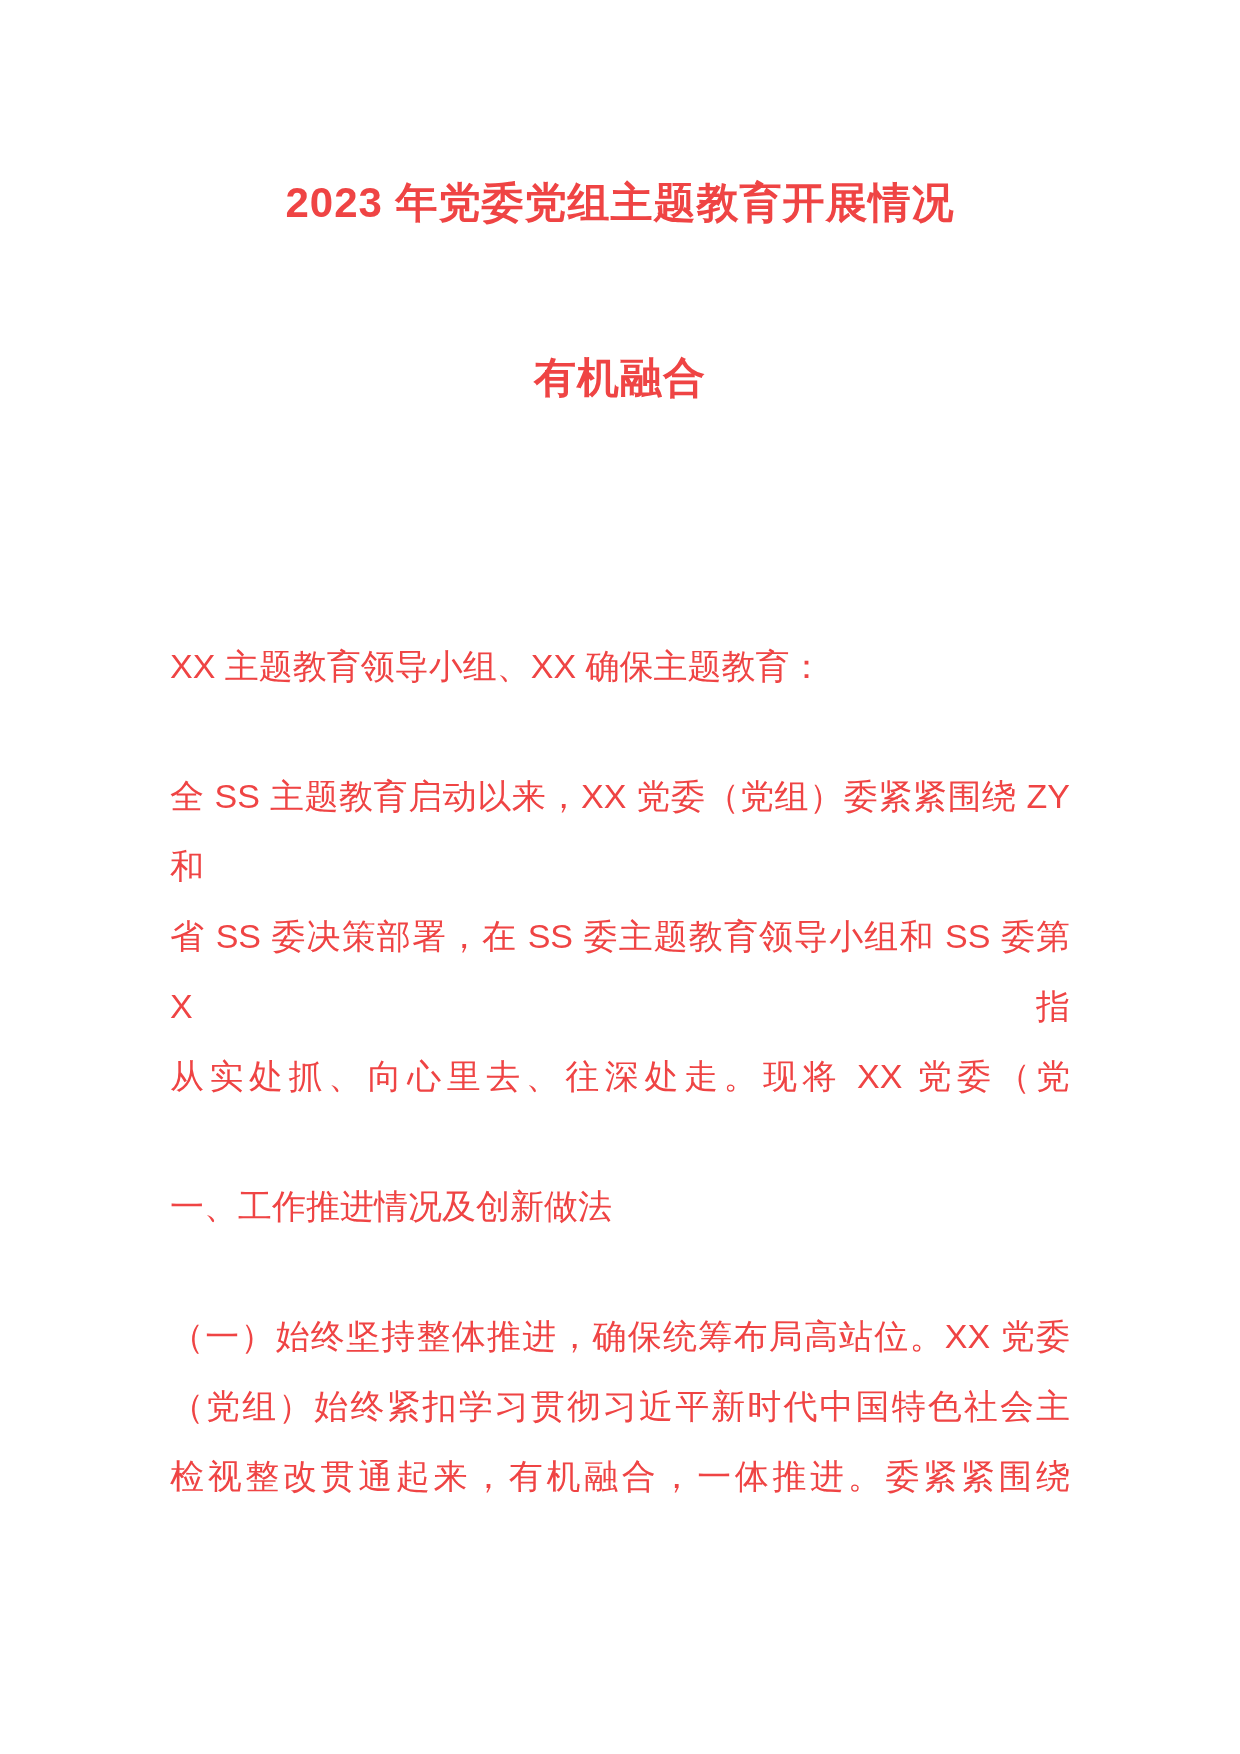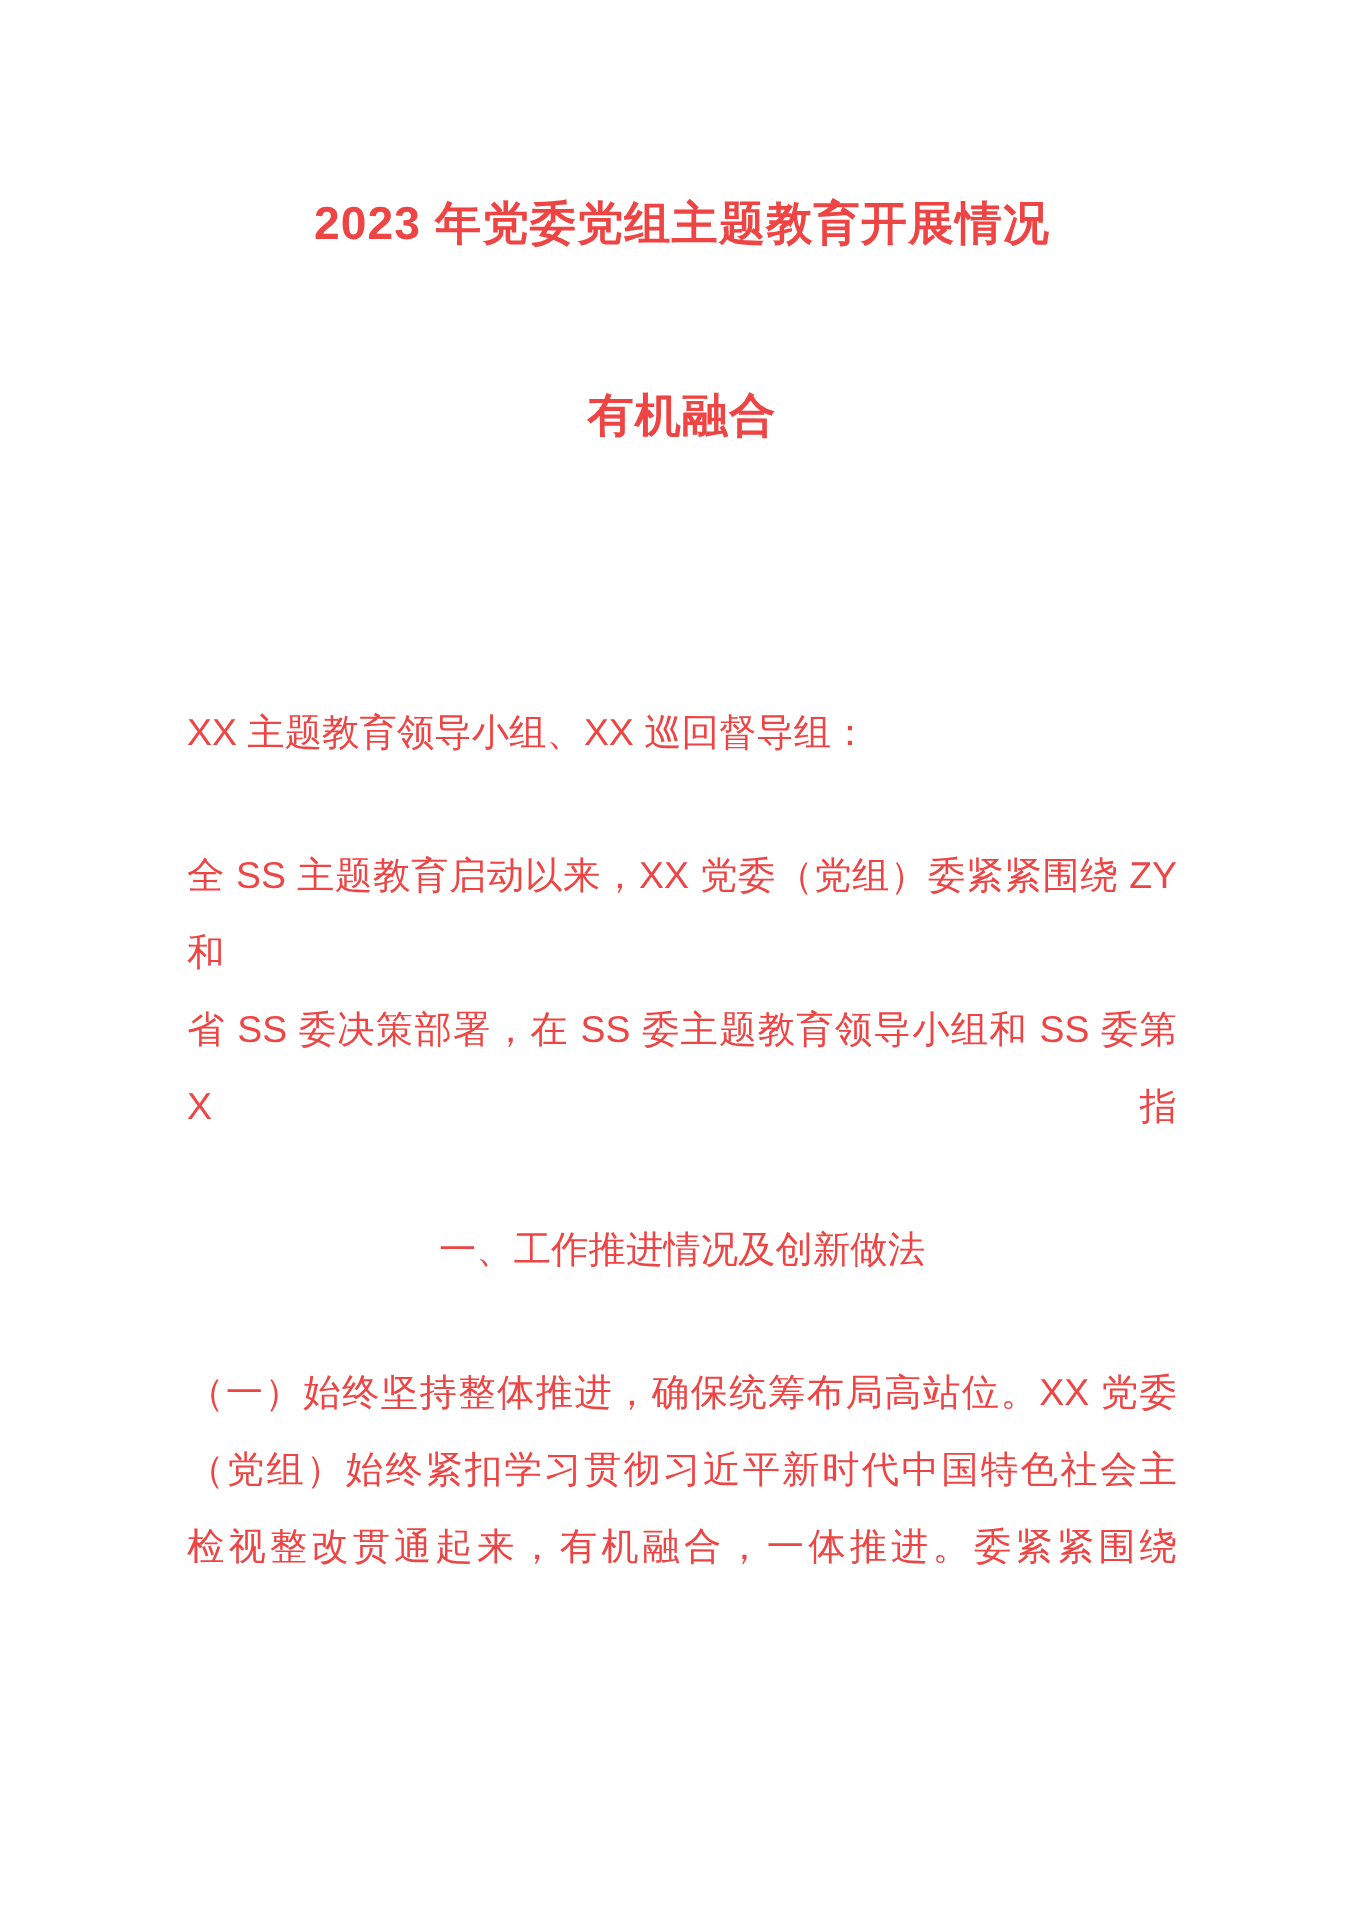--- a/index.html
+++ b/index.html
@@ -28,39 +28,40 @@
     font-size: 34px;
     line-height: 70px;
   }
   .block + .block { margin-top: 60px; }
   .line { min-height: 70px; }
   .jline {
     text-align: justify;
     text-align-last: justify;
     text-justify: inter-character;
   }
-  .heading { font-weight: normal; font-size: 34px; line-height: 70px; text-align: center; }
+  .heading { font-weight: normal; font-size: 34px; line-height: 70px; }
 </style>
 </head>
 <body>
 
 <div class="page">
 
   <h1 class="title">2023 年党委党组主题教育开展情况</h1>
   <h1 class="title title-2">有机融合</h1>
 
   <div class="doc-body">
 
     <div class="block">
-      <div class="line">XX 主题教育领导小组、XX 巡回督导组：</div>
+      <div class="line">XX 主题教育领导小组、XX 确保主题教育：</div>
     </div>
 
     <div class="block">
       <div class="line jline">全 SS 主题教育启动以来，XX 党委（党组）委紧紧围绕 ZY 和</div>
       <div class="line jline">省 SS 委决策部署，在 SS 委主题教育领导小组和 SS 委第 X 指</div>
+      <div class="line jline">从实处抓、向心里去、往深处走。现将 XX 党委（党</div>
     </div>
 
     <div class="block">
       <div class="line heading">一、工作推进情况及创新做法</div>
     </div>
 
     <div class="block">
       <div class="line jline">（一）始终坚持整体推进，确保统筹布局高站位。XX 党委</div>
       <div class="line jline">（党组）始终紧扣学习贯彻习近平新时代中国特色社会主</div>
       <div class="line jline">检视整改贯通起来，有机融合，一体推进。委紧紧围绕</div>

